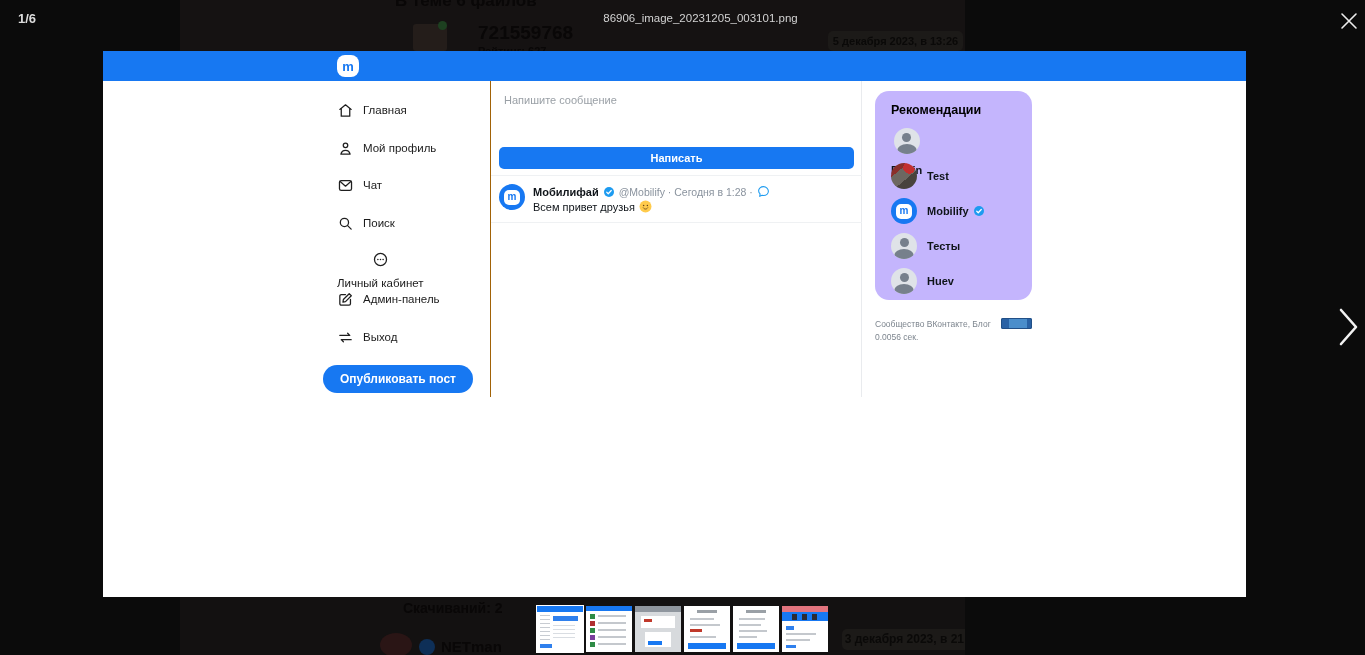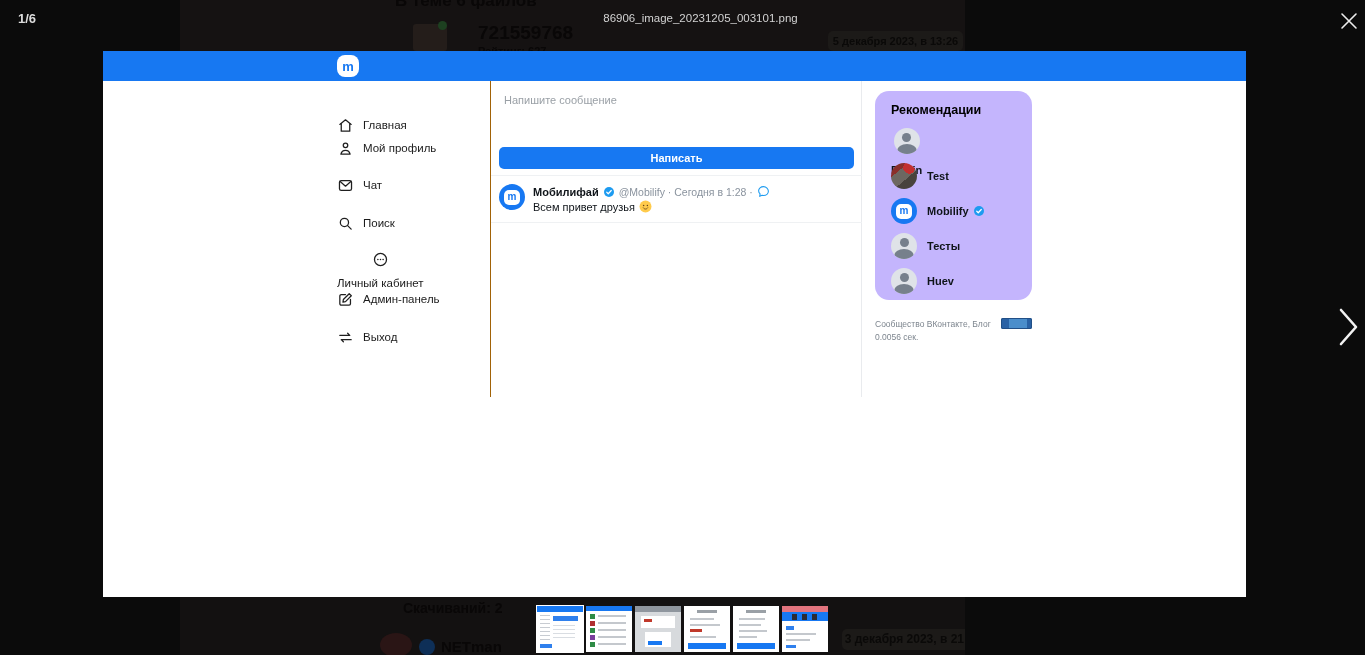--- a/index.html
+++ b/index.html
@@ -131,21 +131,21 @@
   </div>
 
   <div class="abs" id="shot">
 
     <div class="abs" id="navbar">
       <div class="abs" id="nav-logo">
         <span>m</span>
       </div>
     </div>
 
-    <div class="side-item" style="top:64px;">
+    <div class="side-item" style="top:49px;">
       <svg width="17" height="17" viewBox="0 0 24 24">
         <path d="M4 10.5 12 4l8 6.5" stroke="#1f1f1f" stroke-width="1.8" fill="none" stroke-linecap="round" stroke-linejoin="round"></path>
         <path d="M6 9.5V20h12V9.5" stroke="#1f1f1f" stroke-width="1.8" fill="none" stroke-linecap="round" stroke-linejoin="round"></path>
       </svg>
       <span class="lbl">Главная</span>
     </div>
     <div class="side-item" style="top:87px;">
       <svg width="17" height="17" viewBox="0 0 24 24">
         <circle cx="12" cy="7.5" r="3.2" stroke="#1f1f1f" stroke-width="1.8" fill="none"></circle>
         <path d="M5.5 20c.8-3.6 3.4-5.5 6.5-5.5s5.7 1.9 6.5 5.5z" stroke="#1f1f1f" stroke-width="1.8" fill="none" stroke-linejoin="round"></path>
@@ -181,20 +181,21 @@
         <path d="M17.2 3.8l3 3L12 15l-3.6.6L9 12z" stroke="#1f1f1f" stroke-width="1.8" fill="none" stroke-linejoin="round"></path>
       </svg>
       <span class="lbl">Админ-панель</span>
     </div>
     <div class="side-item" style="top:276px;">
       <svg width="17" height="17" viewBox="0 0 24 24">
         <path d="M4 9h14M18 9l-3-3M20 15H6M6 15l3 3" stroke="#1f1f1f" stroke-width="1.8" fill="none" stroke-linecap="round" stroke-linejoin="round"></path>
       </svg>
       <span class="lbl">Выход</span>
     </div>
+    <button class="abs" id="publish-btn">Опубликовать пост</button>
 
     <div class="abs" id="feed">
       <input id="composer" placeholder="Напишите сообщение" style="">
       <button id="write-btn">Написать</button>
       <div class="feed-divider" style="top:94px;"></div>
 
       <div class="avatar-logo" style="left:8px; top:103px;">
         <div class="bubble">
             <span>m</span>
           </div>

